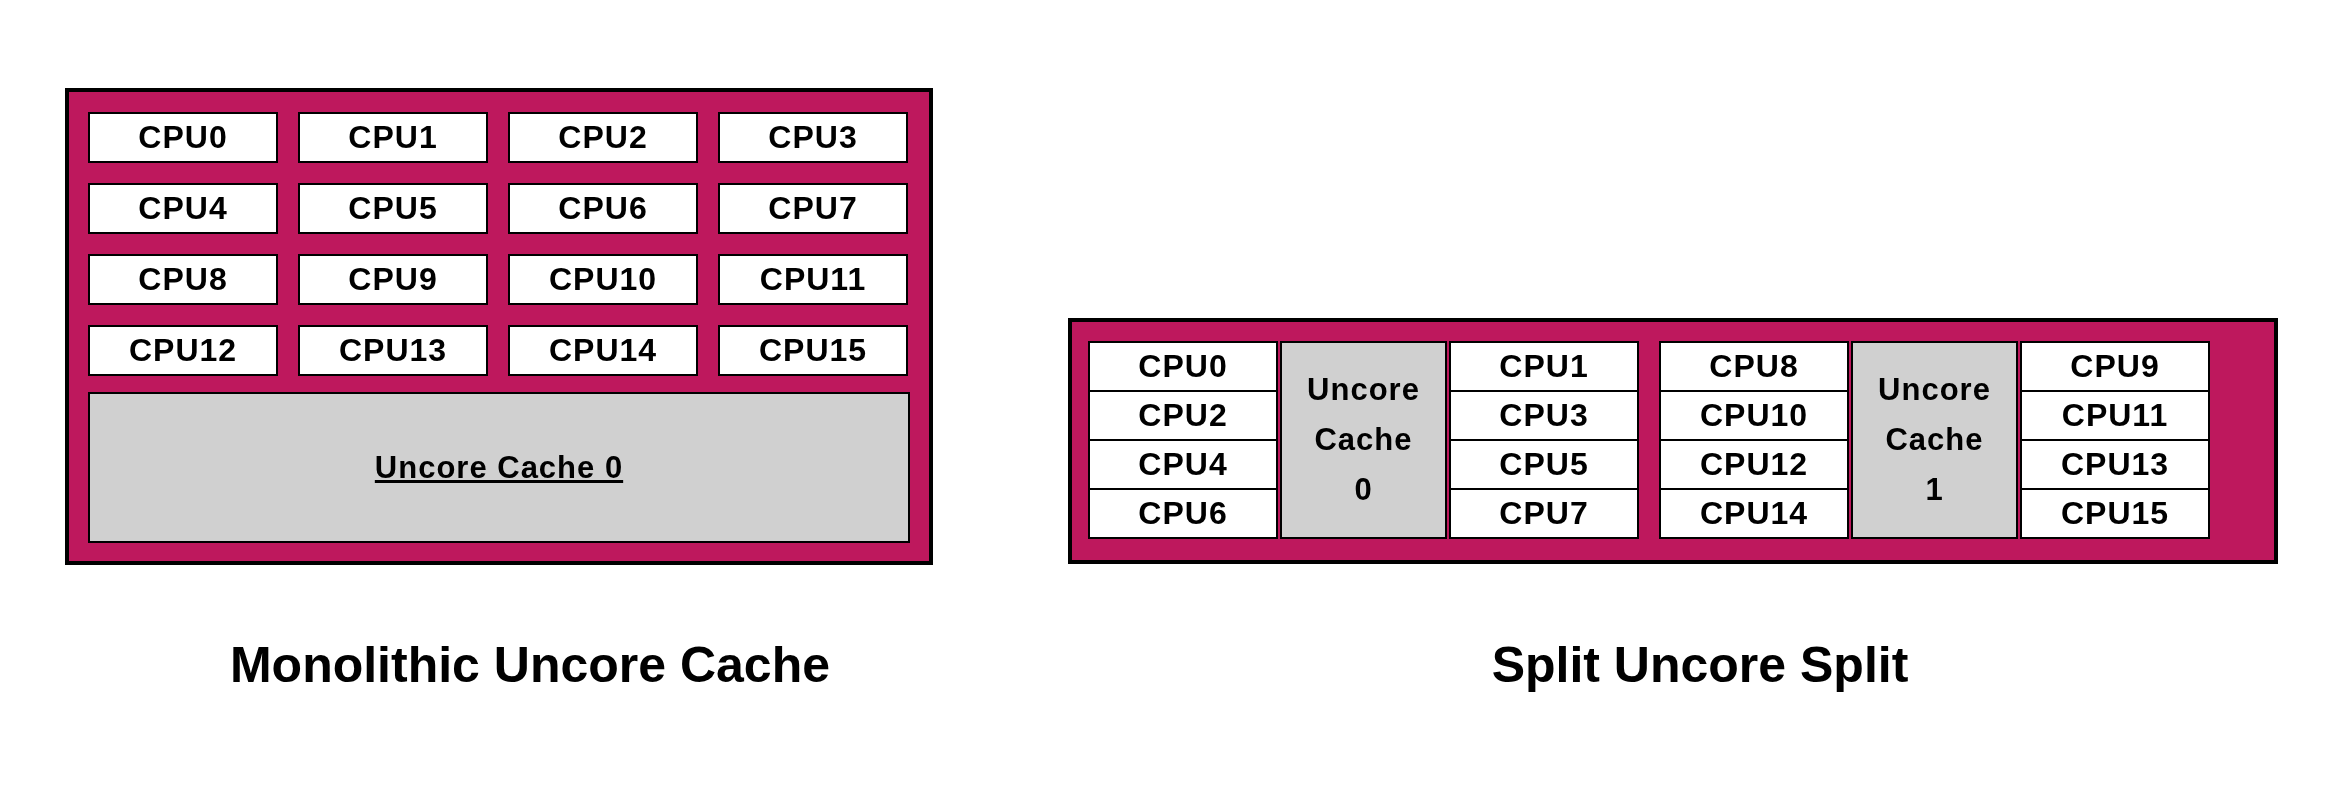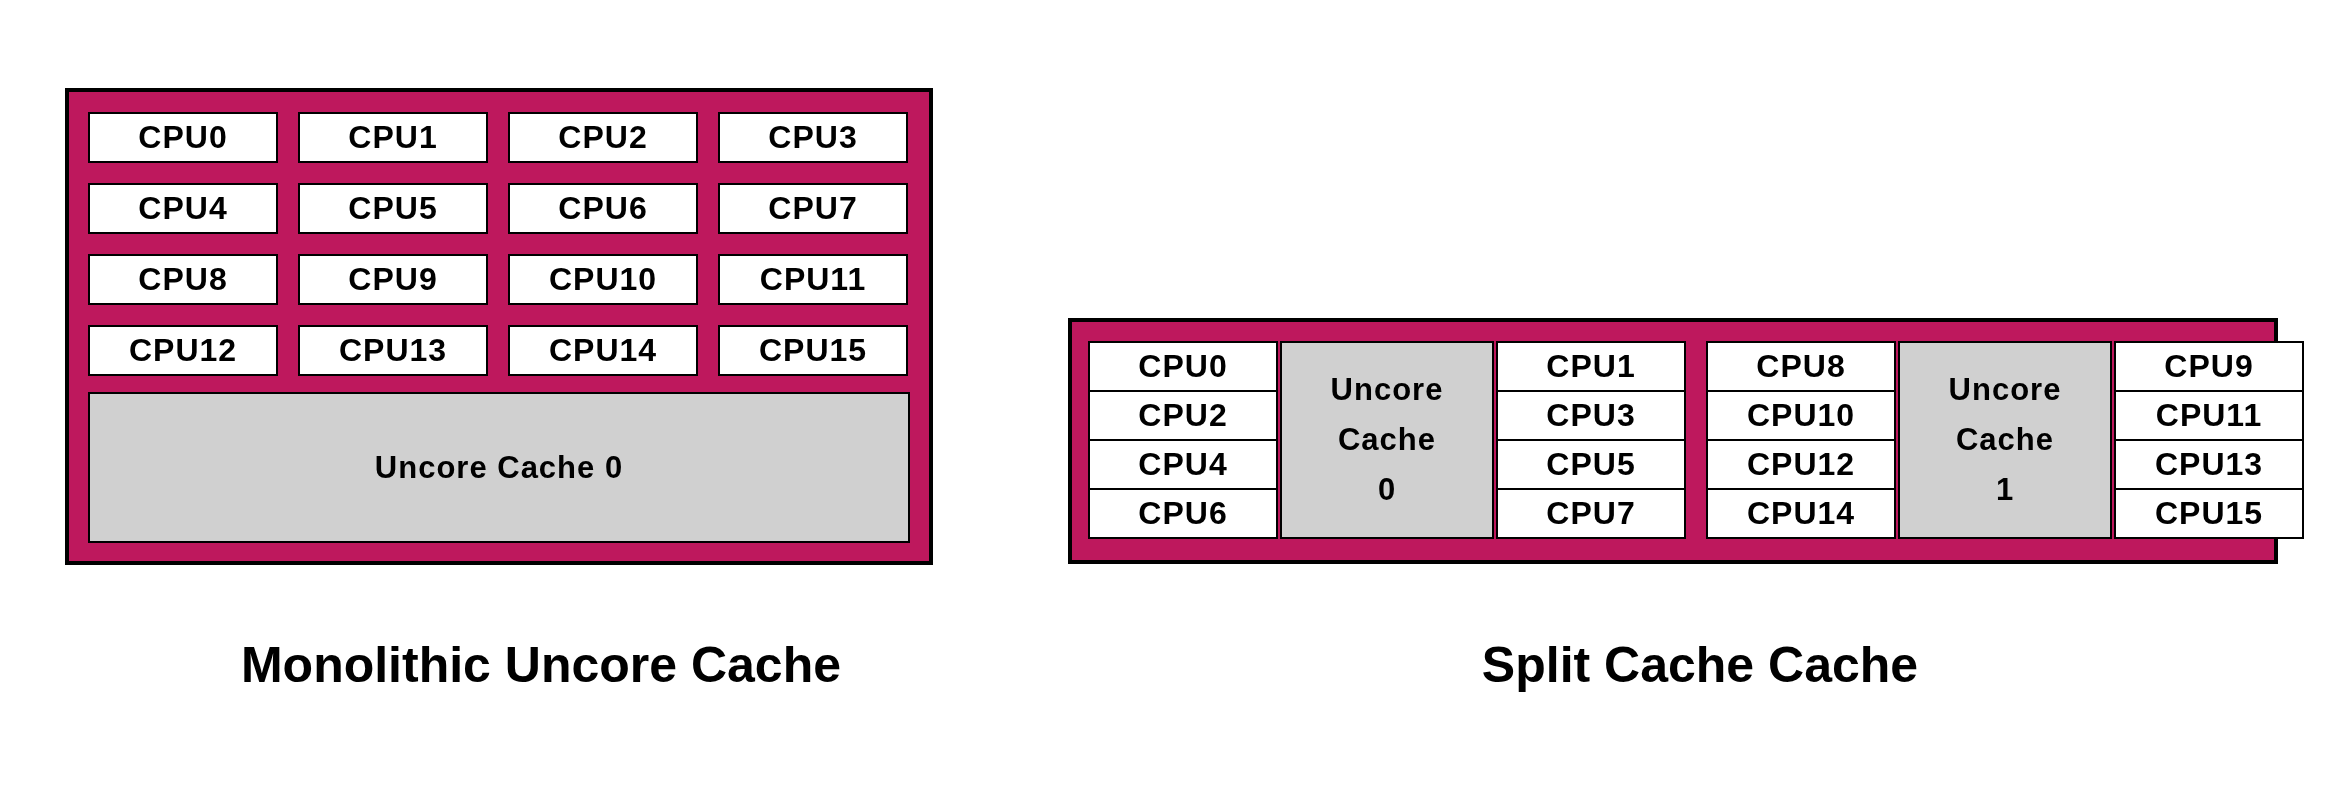--- a/index.html
+++ b/index.html
@@ -95,21 +95,21 @@
     align-items: center;
     justify-content: center;
     font-size: 32px;
     font-weight: bold;
     letter-spacing: 1px;
     white-space: nowrap;
   }
   .cpu-cell + .cpu-cell { margin-top: -2px; }
   .split-cache {
     box-sizing: border-box;
-    width: 214px;
+    width: 167px;
     height: 198px;
     border: 2px solid #000000;
     background: #d0d0d0;
     display: flex;
     flex-direction: column;
     align-items: center;
     justify-content: center;
     text-align: center;
     font-size: 31px;
     font-weight: bold;
@@ -119,21 +119,21 @@
 
   
   .caption {
     position: absolute;
     top: 636px;
     text-align: center;
     font-size: 50px;
     font-weight: bold;
     white-space: nowrap;
   }
-  .caption-left  { left: 81px;   width: 920px;  }
+  .caption-left  { left: 70px;   width: 920px;  }
   .caption-right { left: 1068px; width: 1264px; }
 </style>
 </head>
 <body>
 
 <div class="outer-box mono-box">
   <div class="cpu-grid">
     <div class="cpu-box">CPU0</div>
     <div class="cpu-box">CPU1</div>
     <div class="cpu-box">CPU2</div>
@@ -144,21 +144,21 @@
     <div class="cpu-box">CPU7</div>
     <div class="cpu-box">CPU8</div>
     <div class="cpu-box">CPU9</div>
     <div class="cpu-box">CPU10</div>
     <div class="cpu-box">CPU11</div>
     <div class="cpu-box">CPU12</div>
     <div class="cpu-box">CPU13</div>
     <div class="cpu-box">CPU14</div>
     <div class="cpu-box">CPU15</div>
   </div>
-  <div class="mono-cache" style="background-color: rgb(208, 208, 208);">Uncore Cache 0</div>
+  <div class="mono-cache" style="background-color: rgb(208, 208, 208); text-decoration: underline;">Uncore Cache 0</div>
 </div>
 
 <div class="outer-box split-box">
 
   <div class="cache-group">
     <div class="cpu-col">
       <div class="cpu-cell">CPU0</div>
       <div class="cpu-cell">CPU2</div>
       <div class="cpu-cell">CPU4</div>
       <div class="cpu-cell">CPU6</div>
@@ -192,13 +192,13 @@
       <div class="cpu-cell">CPU9</div>
       <div class="cpu-cell">CPU11</div>
       <div class="cpu-cell">CPU13</div>
       <div class="cpu-cell">CPU15</div>
     </div>
   </div>
 
 </div>
 
 <div class="caption caption-left">Monolithic Uncore Cache</div>
-<div class="caption caption-right">Split Cache Cache</div>
+<div class="caption caption-right">Split Uncore Split</div>
 
 </body></html>

